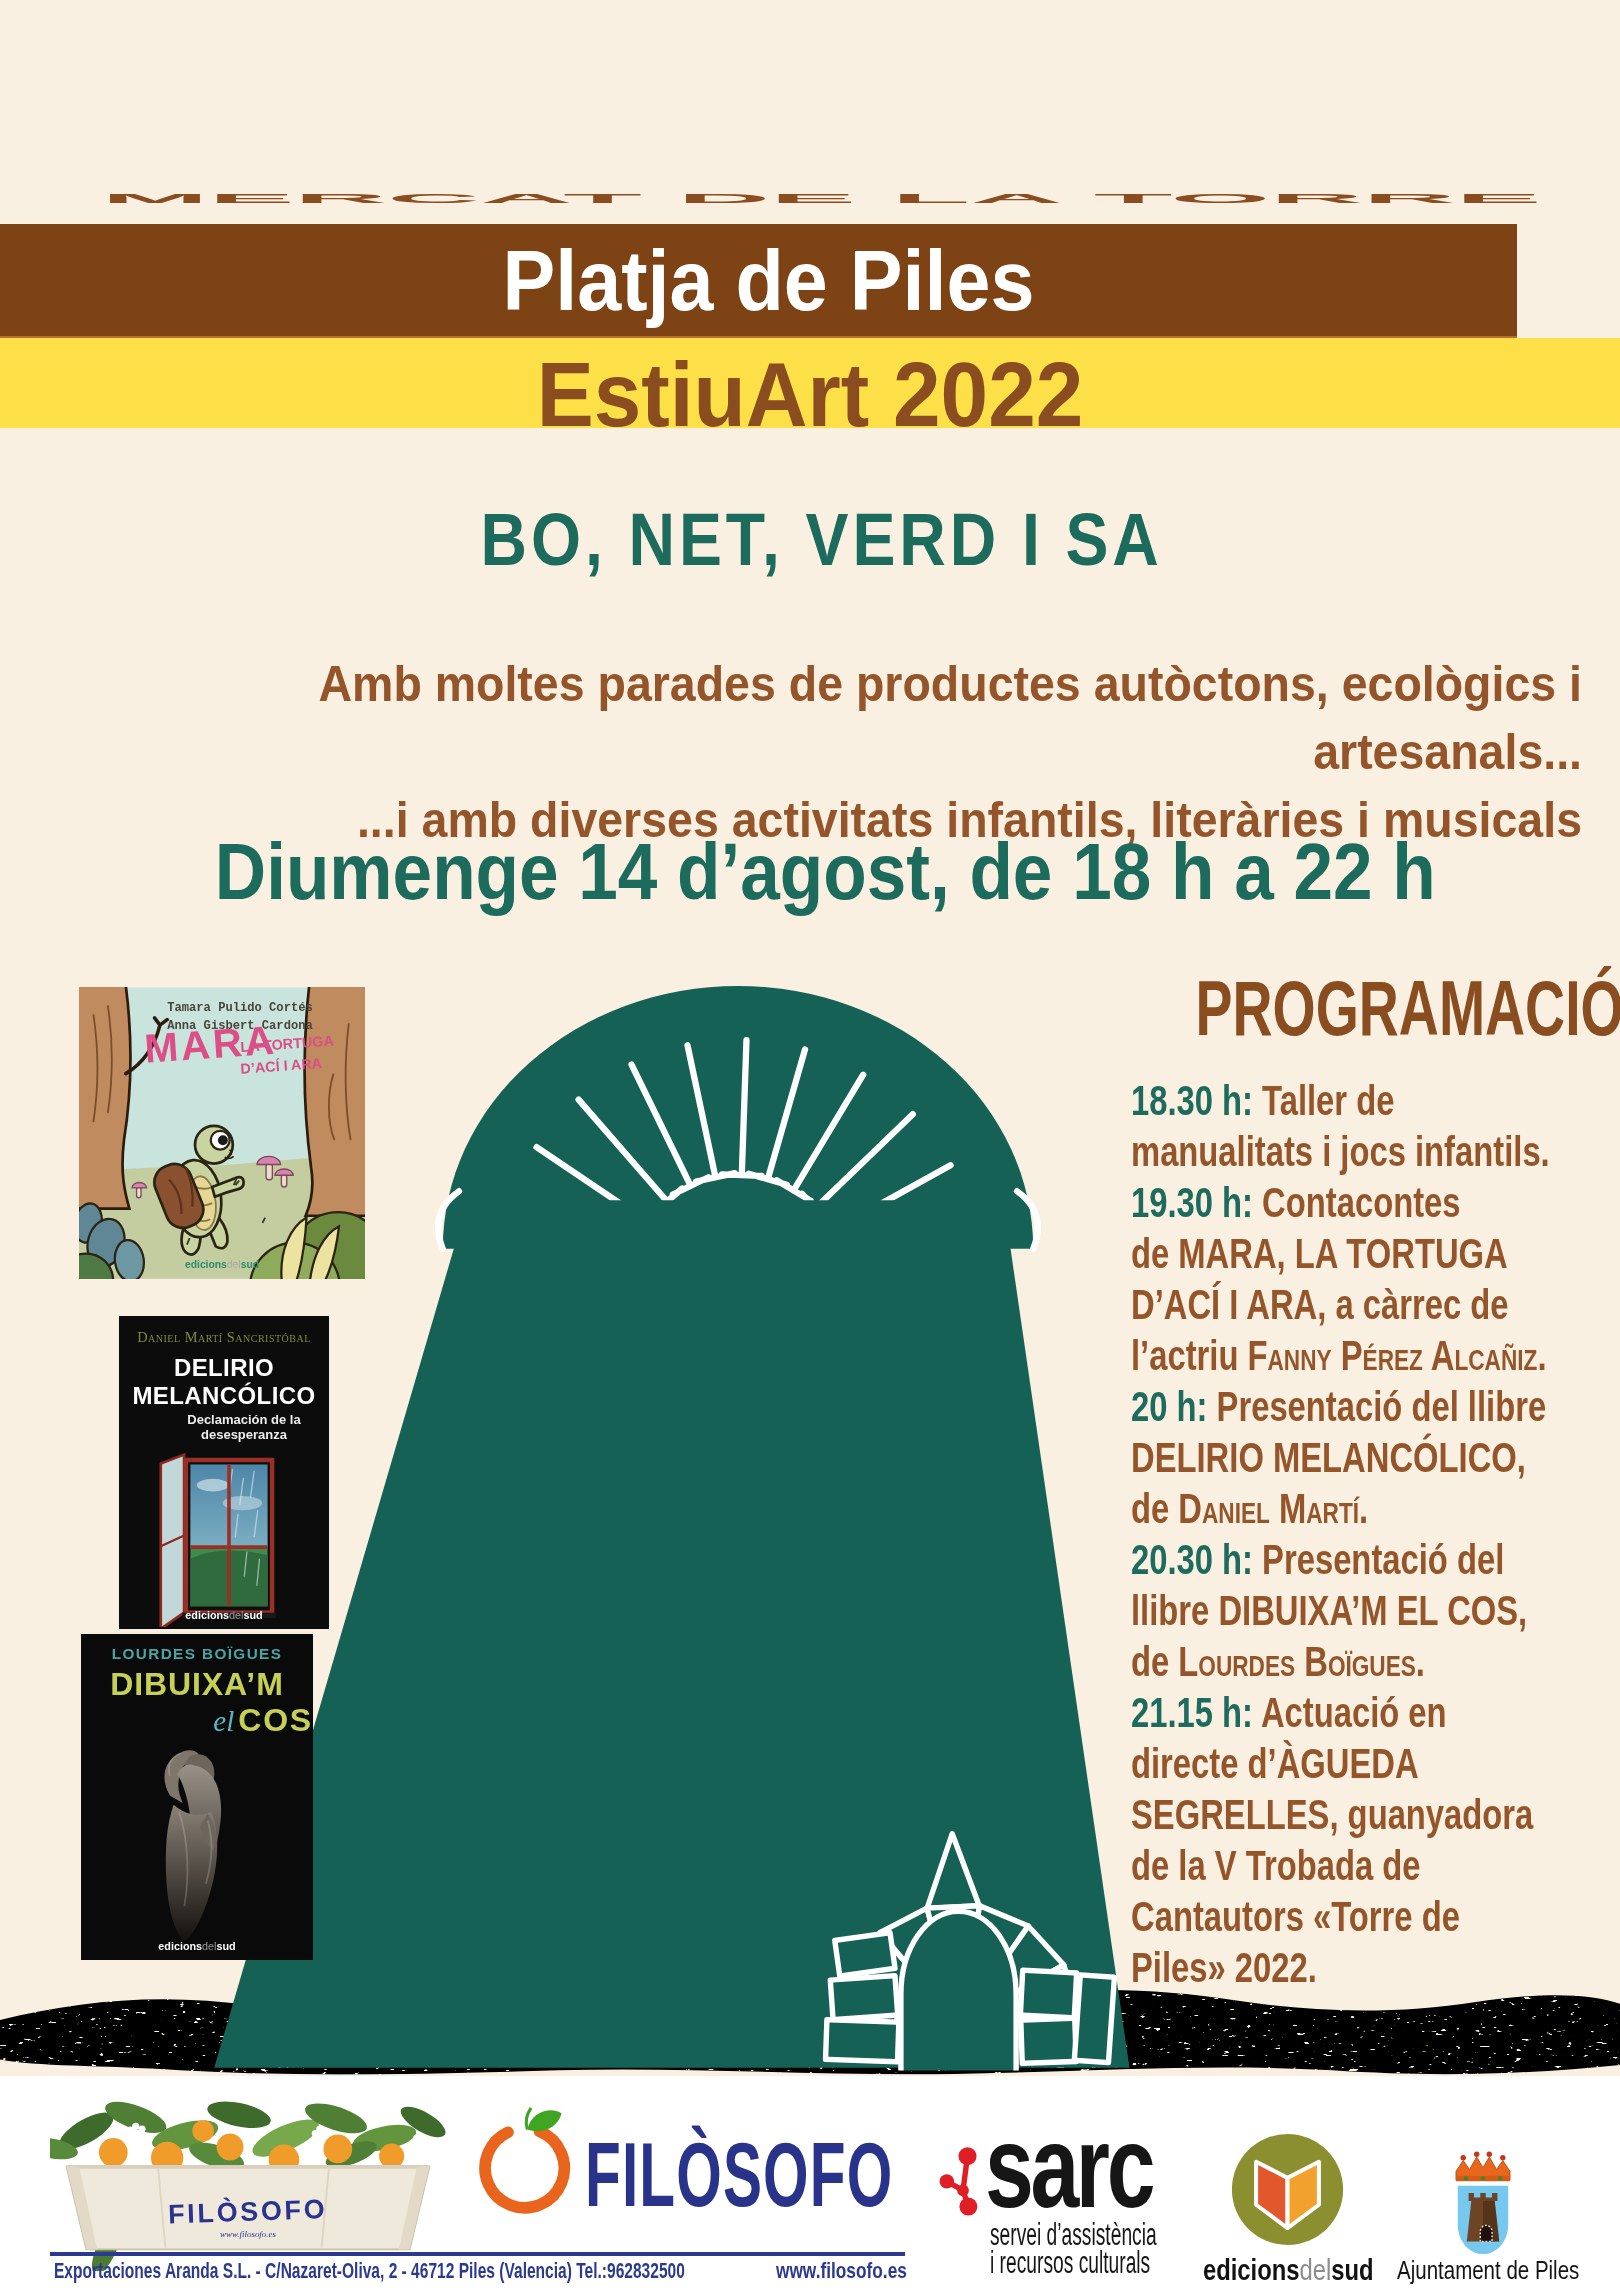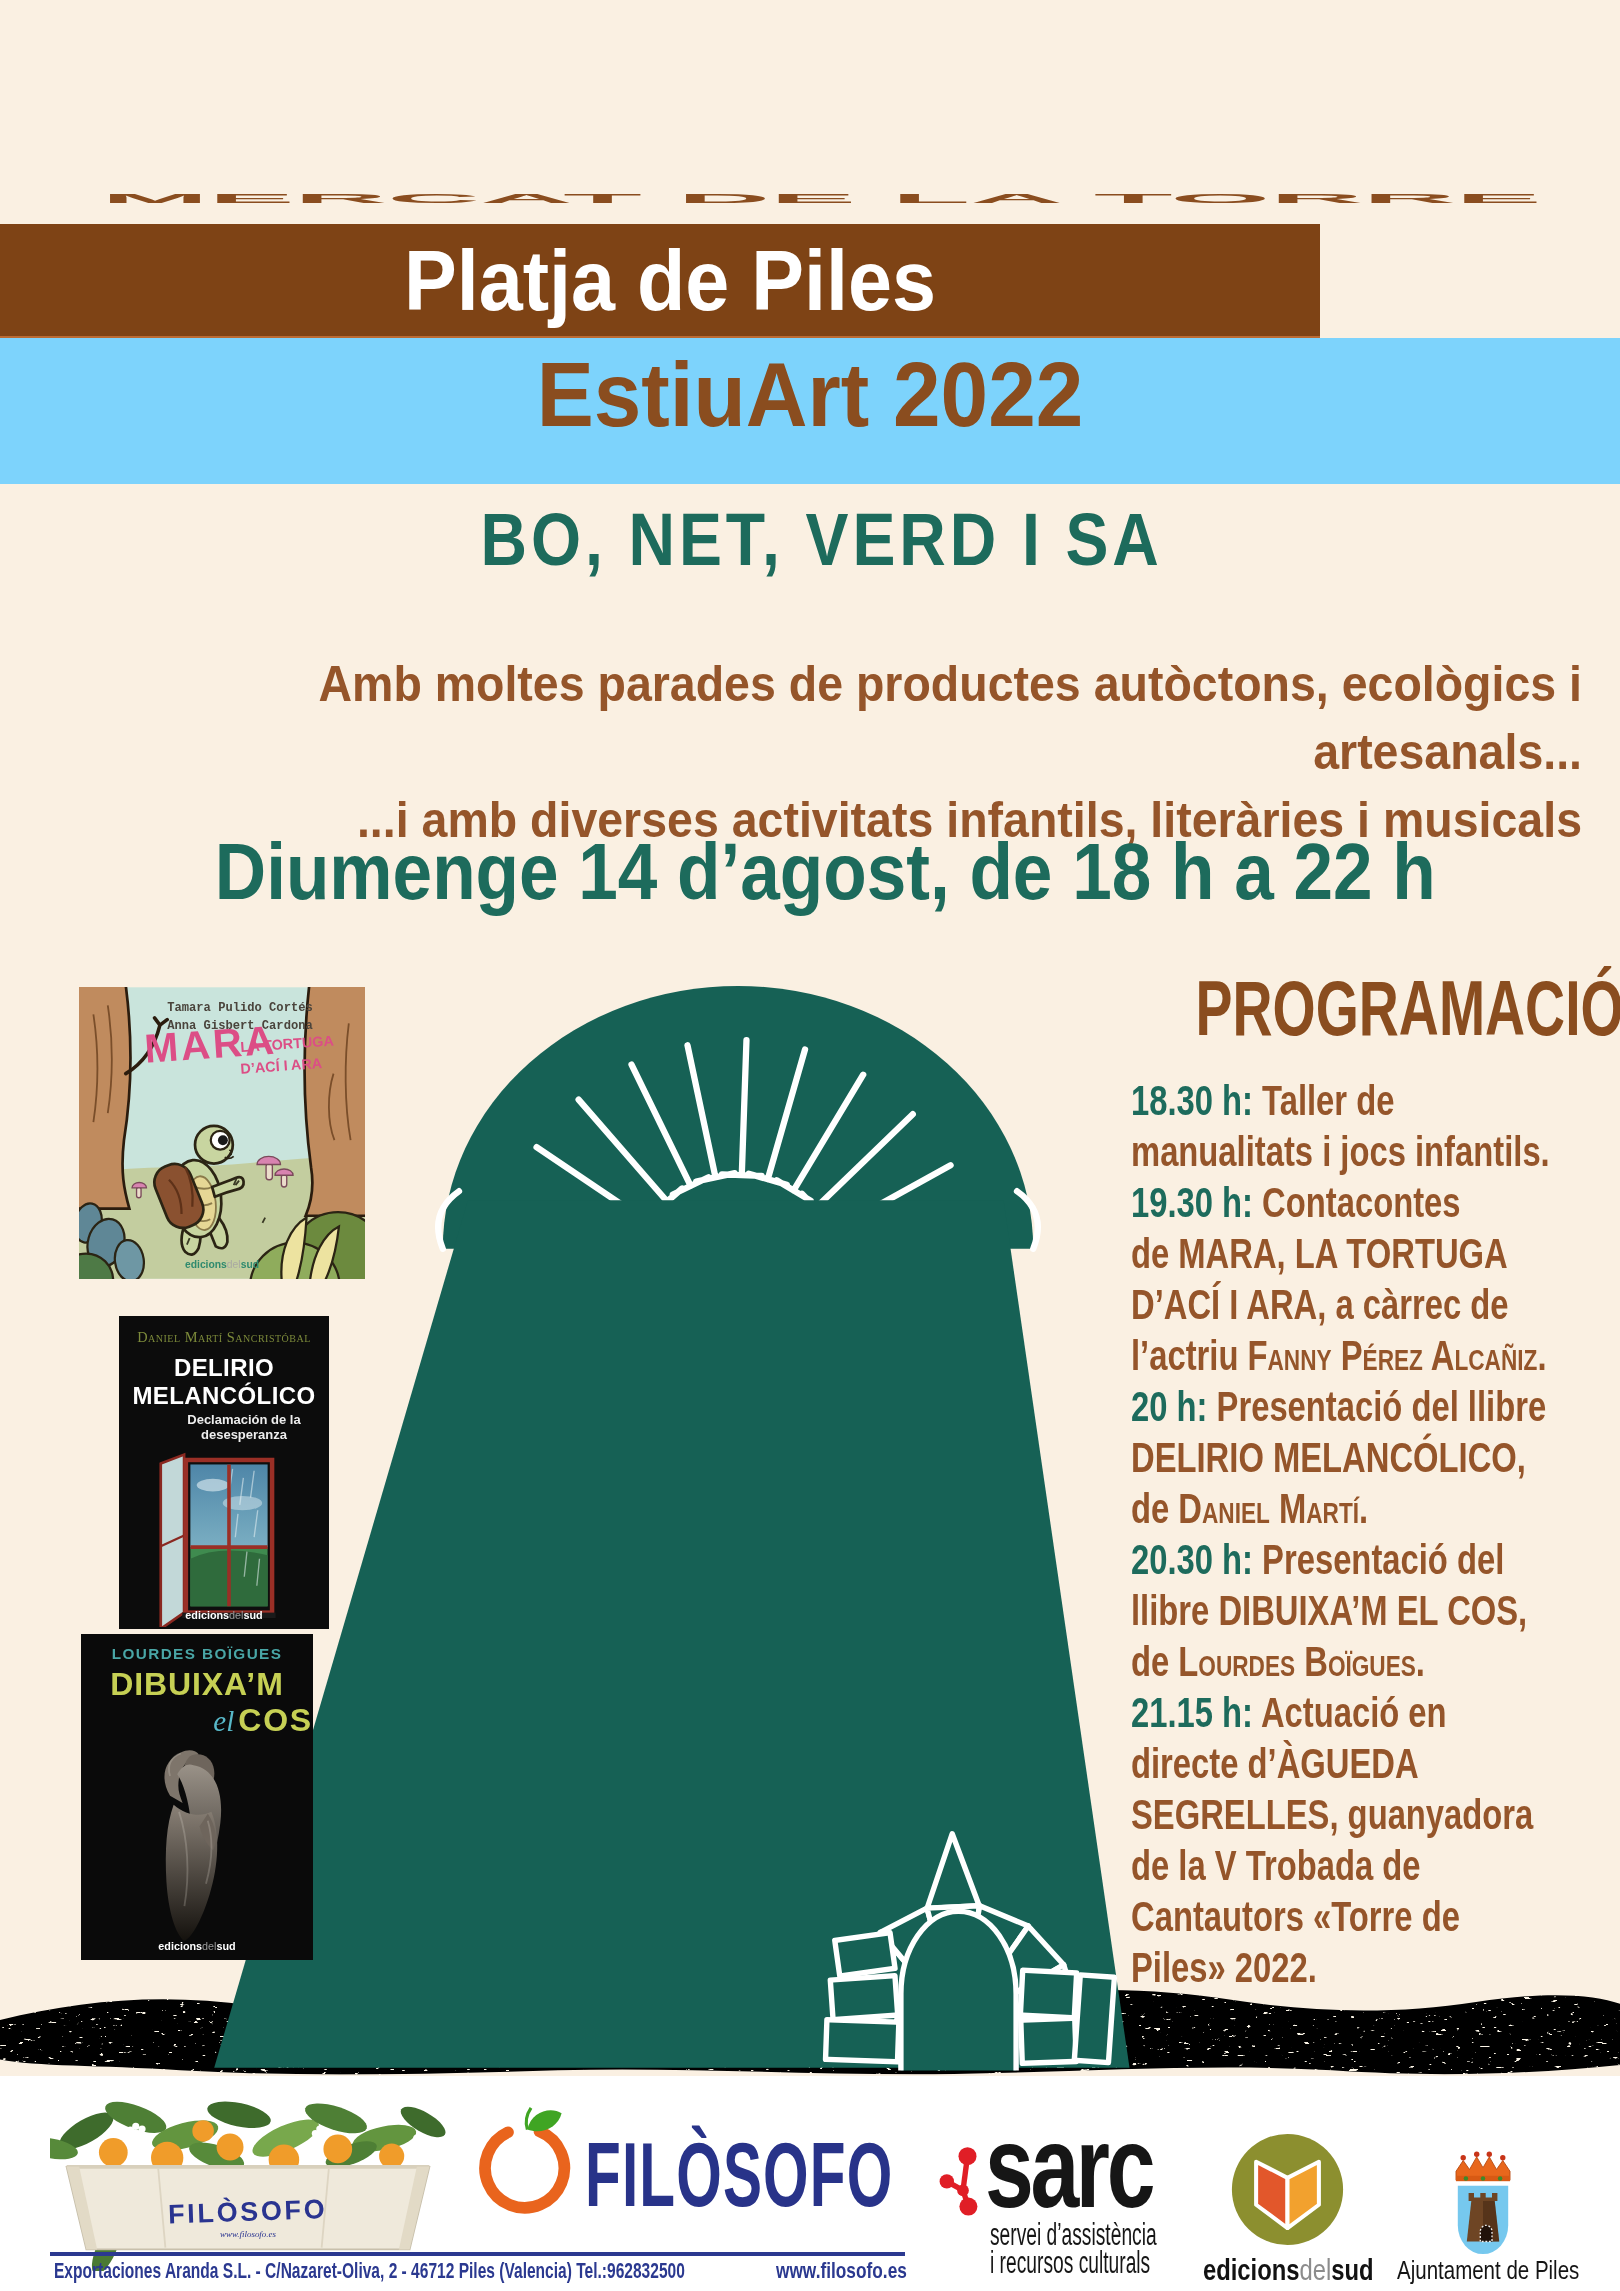--- a/index.html
+++ b/index.html
@@ -3,24 +3,24 @@
 <meta charset="utf-8">
 <style>
   html,body{margin:0;padding:0;background:#fff;}
   .poster{position:relative;width:1620px;height:2292px;background:#FAF0E2;overflow:hidden;
           font-family:"Liberation Sans",sans-serif;}
   .abs{position:absolute;}
 
   
   .title-svg{left:0;top:7.2px;width:1620px;height:216px;}
   .title-text{font-family:"Liberation Sans",sans-serif;font-weight:700;fill:#8A4D1F;}
-  .band-brown{left:0;top:224px;width:1320px;height:112px;background:#7E4315;border-bottom:2.7px solid #BB6B33;}
+  .band-brown{left:0;top:224px;width:1517px;height:112px;background:#7E4315;border-bottom:2.7px solid #BB6B33;}
   .band-brown-text{width:100%;text-align:center;line-height:112px;font-size:86px;font-weight:700;color:#FFFFFF;
                    transform:translateX(10px) scaleX(.92);}
-  .band-white{left:0;top:338px;width:1620px;height:146px;background:#7dd3fc;}
+  .band-white{left:0;top:338px;width:1620px;height:90px;background:#fde047;}
   .band-white-text{width:100%;text-align:center;line-height:114px;font-size:90px;font-weight:700;color:#8A4D1F;
                    transform:scaleX(.95);}
   .slogan{left:0;top:497px;width:1620px;text-align:center;font-size:74px;font-weight:700;color:#1D6B5C;
           letter-spacing:4.5px;transform:translateX(11.7px) scaleX(.87);}
   .intro{left:36px;top:650px;width:1546px;text-align:right;transform:scaleX(.93);transform-origin:100% 0;
          font-weight:700;color:#95552A;font-size:50px;line-height:68px;}
   .date-line{left:0;top:826px;width:1620px;text-align:center;font-size:79px;font-weight:700;color:#1D6B5C;
              transform:translateX(15.3px) scaleX(.90);}
 
   

